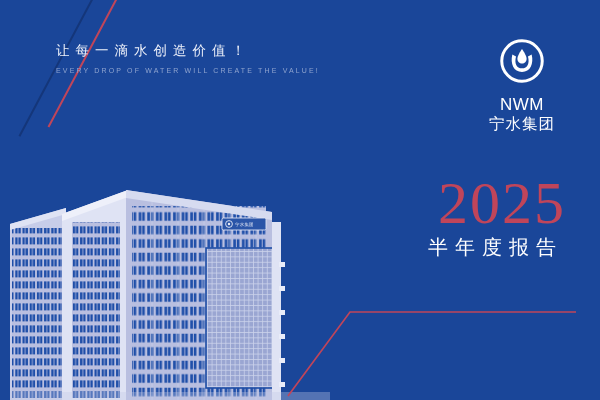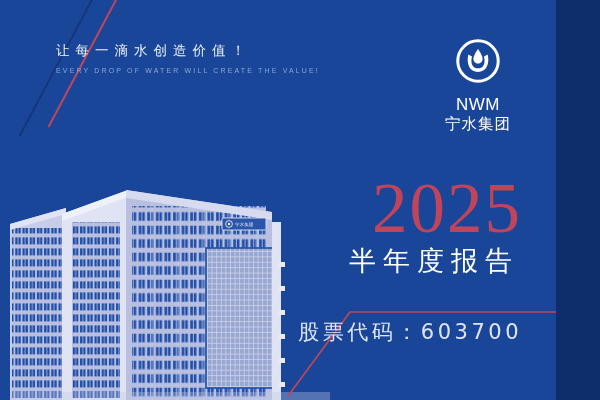--- a/index.html
+++ b/index.html
@@ -1,19 +1,19 @@
 <!DOCTYPE html>
 <html><head>
 <meta charset="utf-8">
 <style>
   html,body{margin:0;padding:0;background:#0d2d6b;}
   *{box-sizing:border-box;}
   #cover{
     position:relative;
-    width:556px;height:400px;
+    width:600px;height:400px;
     overflow:hidden;
     background:#1a4699;
     font-family:"Liberation Sans","DejaVu Sans",sans-serif;
   }
 
   
   .diag{position:absolute;transform-origin:top left;}
   .diag-red-tl{
     left:118px;top:-6px;
     width:2px;height:150px;
@@ -70,30 +70,30 @@
   }
 
   
   .titleblock{
     position:absolute;right:34px;top:176px;
     text-align:right;
   }
   .year{
     color:#c0455a;
     font-family:"Liberation Serif","DejaVu Serif",serif;
-    font-size:71px;
+    font-size:60px;
     line-height:0.92;
     letter-spacing:2px;
     font-weight:400;
     margin:0;
   }
   .report-cn{
     color:#ffffff;
     font-family:"DejaVu Sans",sans-serif;
-    font-size:27px;
+    font-size:20px;
     letter-spacing:7px;
     line-height:1;
     margin-top:6px;
     padding-right:3px;
     white-space:nowrap;
     text-align:right;
   }
 
   
   .rule-wrap{
@@ -224,15 +224,14 @@
 
   <div class="titleblock">
     <div class="year">2025</div>
     <div class="report-cn">半年度报告</div>
   </div>
 
   <svg class="rule-wrap" viewBox="0 0 300 104">
     <path d="M8 100 L70 16 L296 16" fill="none" stroke="#c0455a" stroke-width="1.7" stroke-linejoin="miter"></path>
   </svg>
 
-  <div class="stockcode">股票代码：603700</div>
 
 </div>
 
 </body></html>

